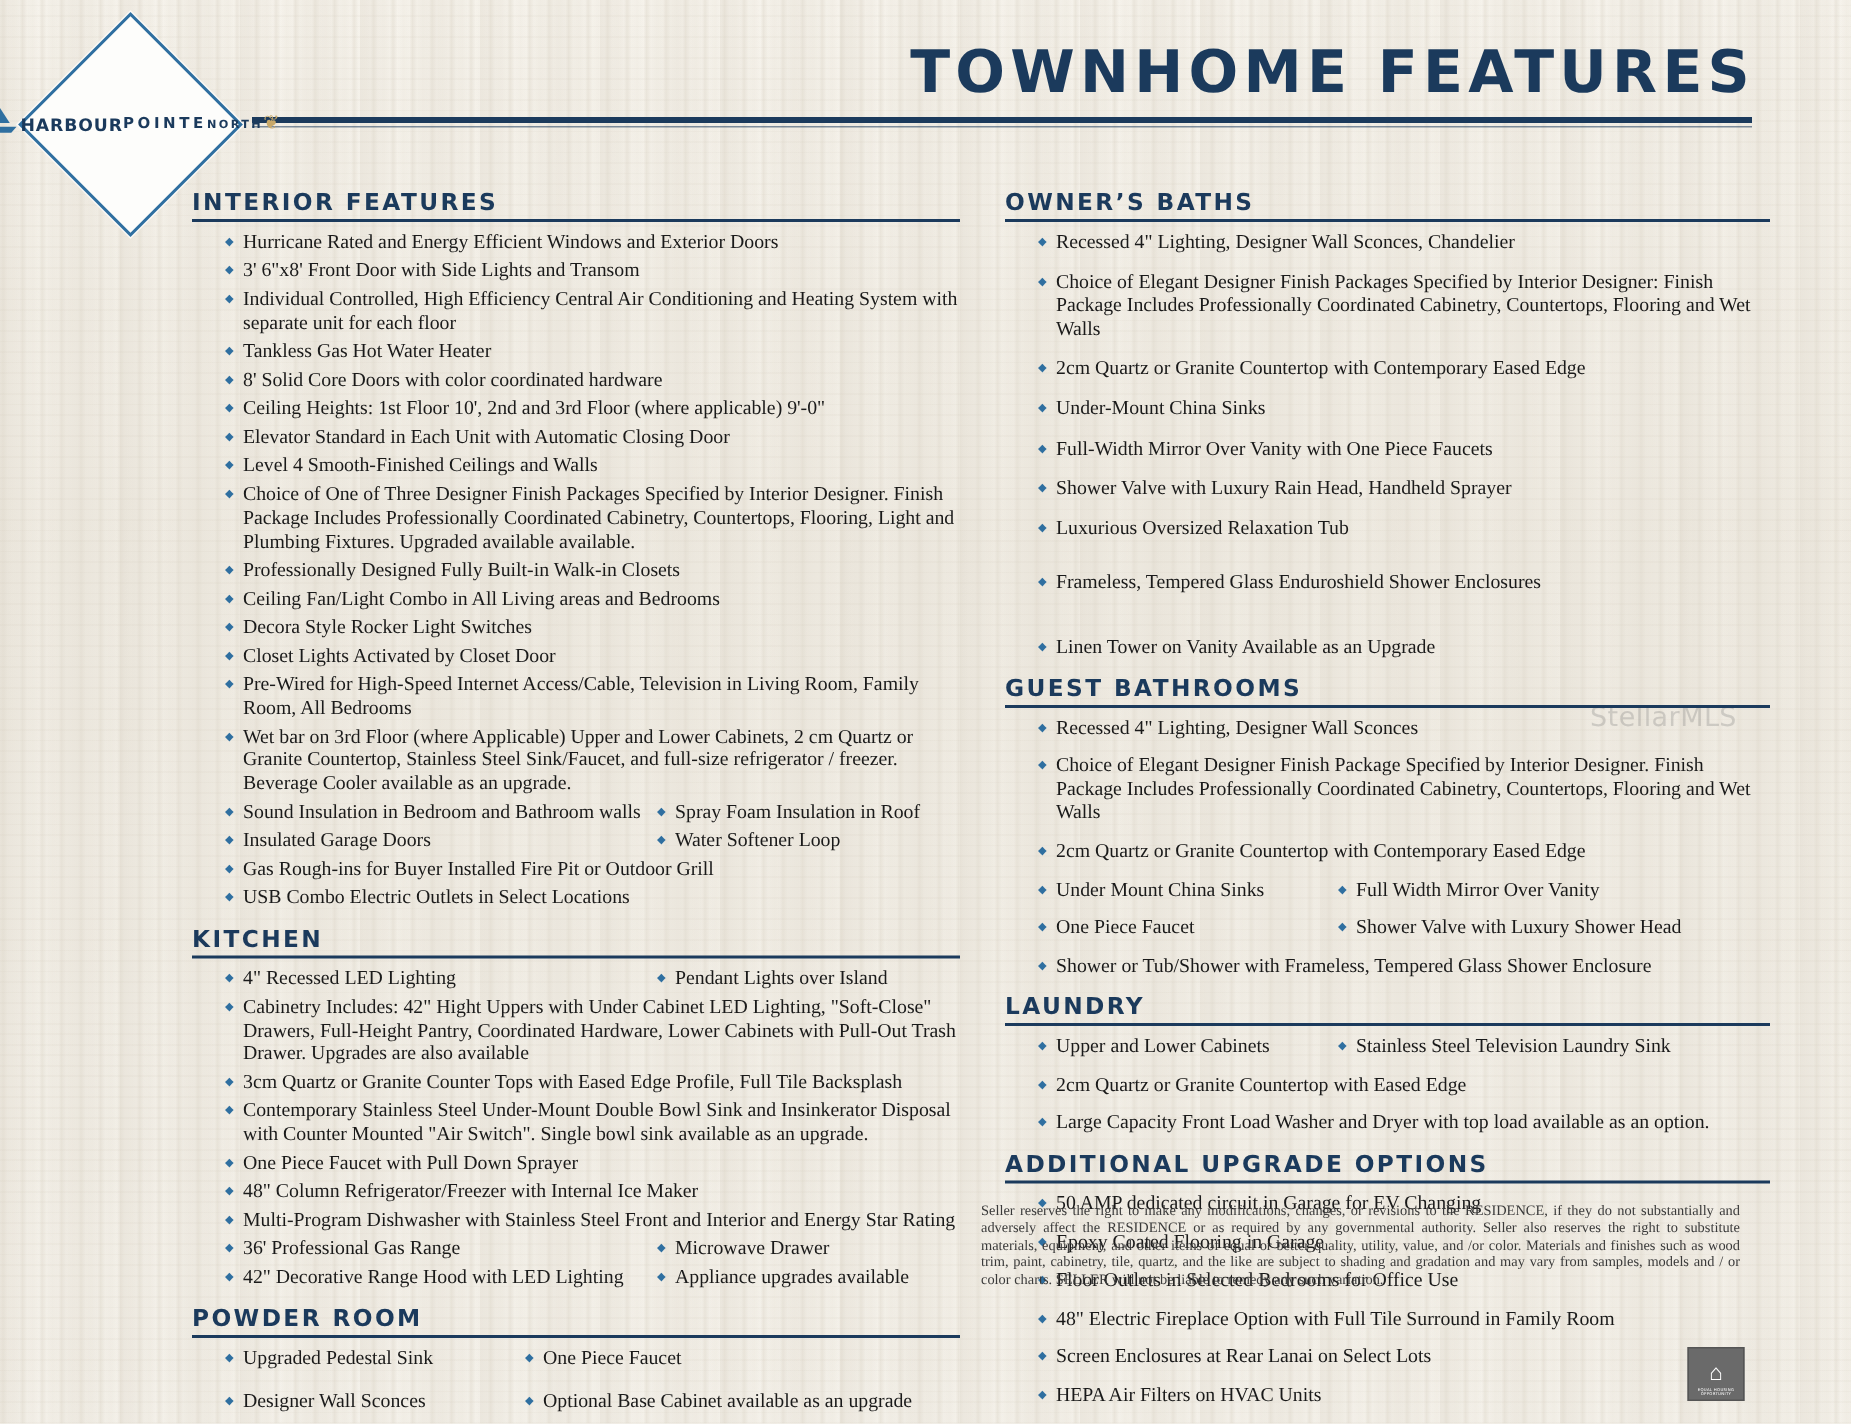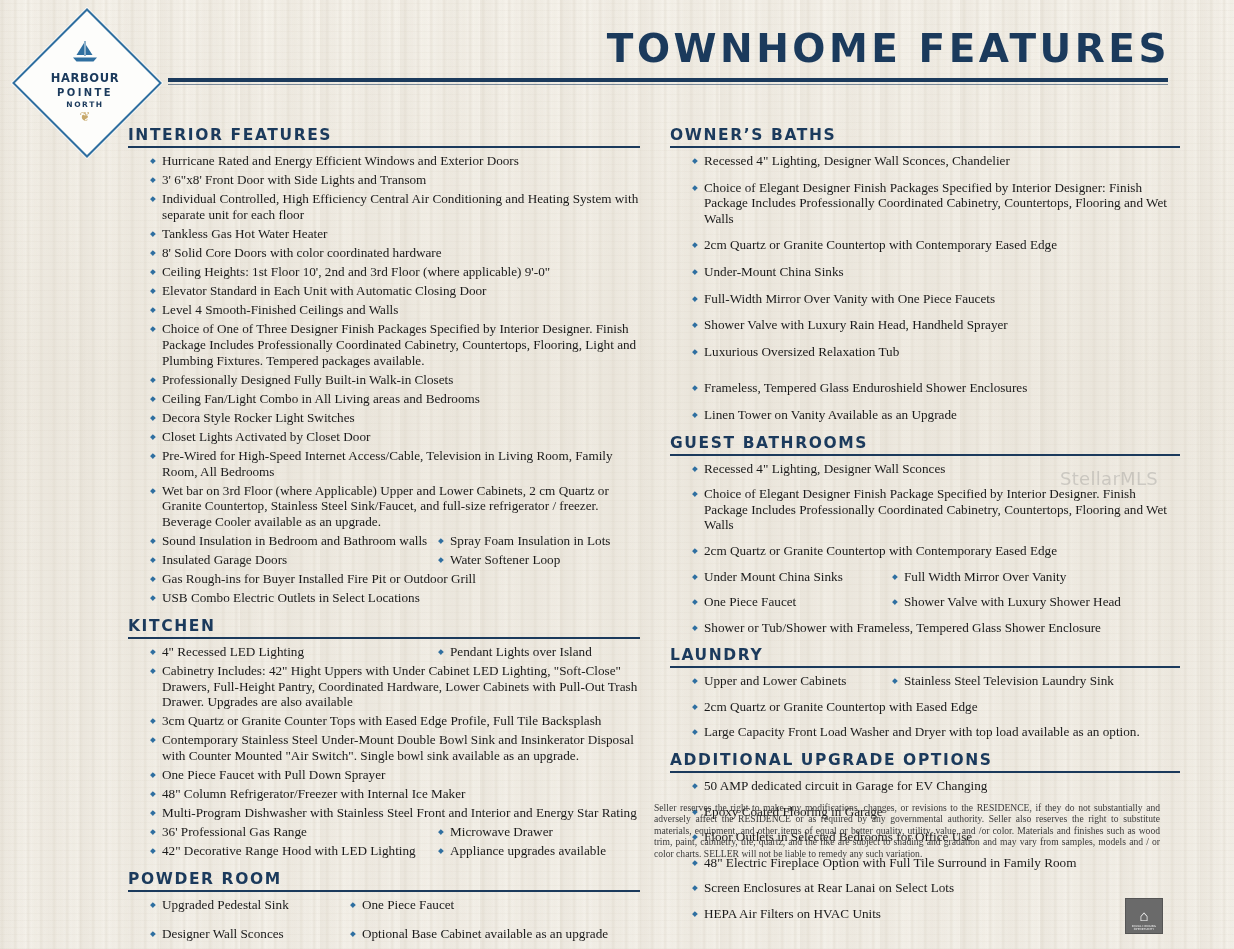--- a/index.html
+++ b/index.html
@@ -59,21 +59,21 @@
   .logo-wrap{position:absolute;left:20px;top:16px;width:130px;height:130px;}
   .logo-diamond{
     position:absolute;left:14px;top:14px;width:102px;height:102px;
     background:#fdfdfb;
     border:2px solid #2f6fa0;
     transform:rotate(45deg);
     box-shadow:0 0 0 1px rgba(255,255,255,.7);
   }
   .logo-inner{
     position:absolute;left:0;top:0;width:130px;height:130px;
-    display:flex;flex-direction:column;align-items:center;justify-content:center;
+    display:flex;flex-direction:row;align-items:center;justify-content:center;
     text-align:left;
   }
   .logo-boat{color:#2f6fa0;line-height:1;}
   .logo-l1{
     font-family:"DejaVu Sans", sans-serif;
     font-size:11.5px;font-weight:bold;letter-spacing:.6px;color:#1b3a5c;margin-top:3px;
   }
   .logo-l2{
     font-family:"DejaVu Sans", sans-serif;
     font-size:10px;font-weight:bold;letter-spacing:2.4px;color:#1b3a5c;margin-top:2px;
@@ -191,30 +191,30 @@
       <div class="sec-rule"></div>
       <ul class="items">
         <li>Hurricane Rated and Energy Efficient Windows and Exterior Doors</li>
         <li>3' 6"x8' Front Door with Side Lights and Transom</li>
         <li>Individual Controlled, High Efficiency Central Air Conditioning and Heating System with separate unit for each floor</li>
         <li>Tankless Gas Hot Water Heater</li>
         <li>8' Solid Core Doors with color coordinated hardware</li>
         <li>Ceiling Heights: 1st Floor 10', 2nd and 3rd Floor (where applicable) 9'-0"</li>
         <li>Elevator Standard in Each Unit with Automatic Closing Door</li>
         <li>Level 4 Smooth-Finished Ceilings and Walls</li>
-        <li>Choice of One of Three Designer Finish Packages Specified by Interior Designer. Finish Package Includes Professionally Coordinated Cabinetry, Countertops, Flooring, Light and Plumbing Fixtures. Tempered packages available.</li>
+        <li>Choice of One of Three Designer Finish Packages Specified by Interior Designer. Finish Package Includes Professionally Coordinated Cabinetry, Countertops, Flooring, Light and Plumbing Fixtures. Upgraded available available.</li>
         <li>Professionally Designed Fully Built-in Walk-in Closets</li>
         <li>Ceiling Fan/Light Combo in All Living areas and Bedrooms</li>
         <li>Decora Style Rocker Light Switches</li>
         <li>Closet Lights Activated by Closet Door</li>
         <li>Pre-Wired for High-Speed Internet Access/Cable, Television in Living Room, Family Room, All Bedrooms</li>
         <li>Wet bar on 3rd Floor (where Applicable) Upper and Lower Cabinets, 2 cm Quartz or Granite Countertop, Stainless Steel Sink/Faucet, and full-size refrigerator / freezer. Beverage Cooler available as an upgrade.</li>
         <li class="two">
           <span>Sound Insulation in Bedroom and Bathroom walls</span>
-          <span class="c2">Spray Foam Insulation in Lots</span>
+          <span class="c2">Spray Foam Insulation in Roof</span>
         </li>
         <li class="two">
           <span>Insulated Garage Doors</span>
           <span class="c2">Water Softener Loop</span>
         </li>
         <li>Gas Rough-ins for Buyer Installed Fire Pit or Outdoor Grill</li>
         <li>USB Combo Electric Outlets in Select Locations</li>
       </ul>
     </div>
 
@@ -266,21 +266,21 @@
       <div class="sec-head">OWNER’S BATHS</div>
       <div class="sec-rule"></div>
       <ul class="items">
         <li style="margin-bottom:11px">Recessed 4" Lighting, Designer Wall Sconces, Chandelier</li>
         <li style="margin-bottom:11px">Choice of Elegant Designer Finish Packages Specified by Interior Designer: Finish Package Includes Professionally Coordinated Cabinetry, Countertops, Flooring and Wet Walls</li>
         <li style="margin-bottom:11px">2cm Quartz or Granite Countertop with Contemporary Eased Edge</li>
         <li style="margin-bottom:11px">Under-Mount China Sinks</li>
         <li style="margin-bottom:11px">Full-Width Mirror Over Vanity with One Piece Faucets</li>
         <li style="margin-bottom:11px">Shower Valve with Luxury Rain Head, Handheld Sprayer</li>
         <li style="margin-bottom:21px">Luxurious Oversized Relaxation Tub</li>
-        <li style="margin-bottom:11px">Frameless, Tempered Glass Enduroshield Shower Enclosures</li>
+        <li style="margin-bottom:27px">Frameless, Tempered Glass Enduroshield Shower Enclosures</li>
         <li style="margin-bottom:6px">Linen Tower on Vanity Available as an Upgrade</li>
       </ul>
     </div>
 
     <div class="sec">
       <div class="sec-head">GUEST BATHROOMS</div>
       <div class="sec-rule"></div>
       <ul class="items">
         <li style="margin-bottom:10px">Recessed 4" Lighting, Designer Wall Sconces</li>
         <li style="margin-bottom:10px">Choice of Elegant Designer Finish Package Specified by Interior Designer. Finish Package Includes Professionally Coordinated Cabinetry, Countertops, Flooring and Wet Walls</li>

